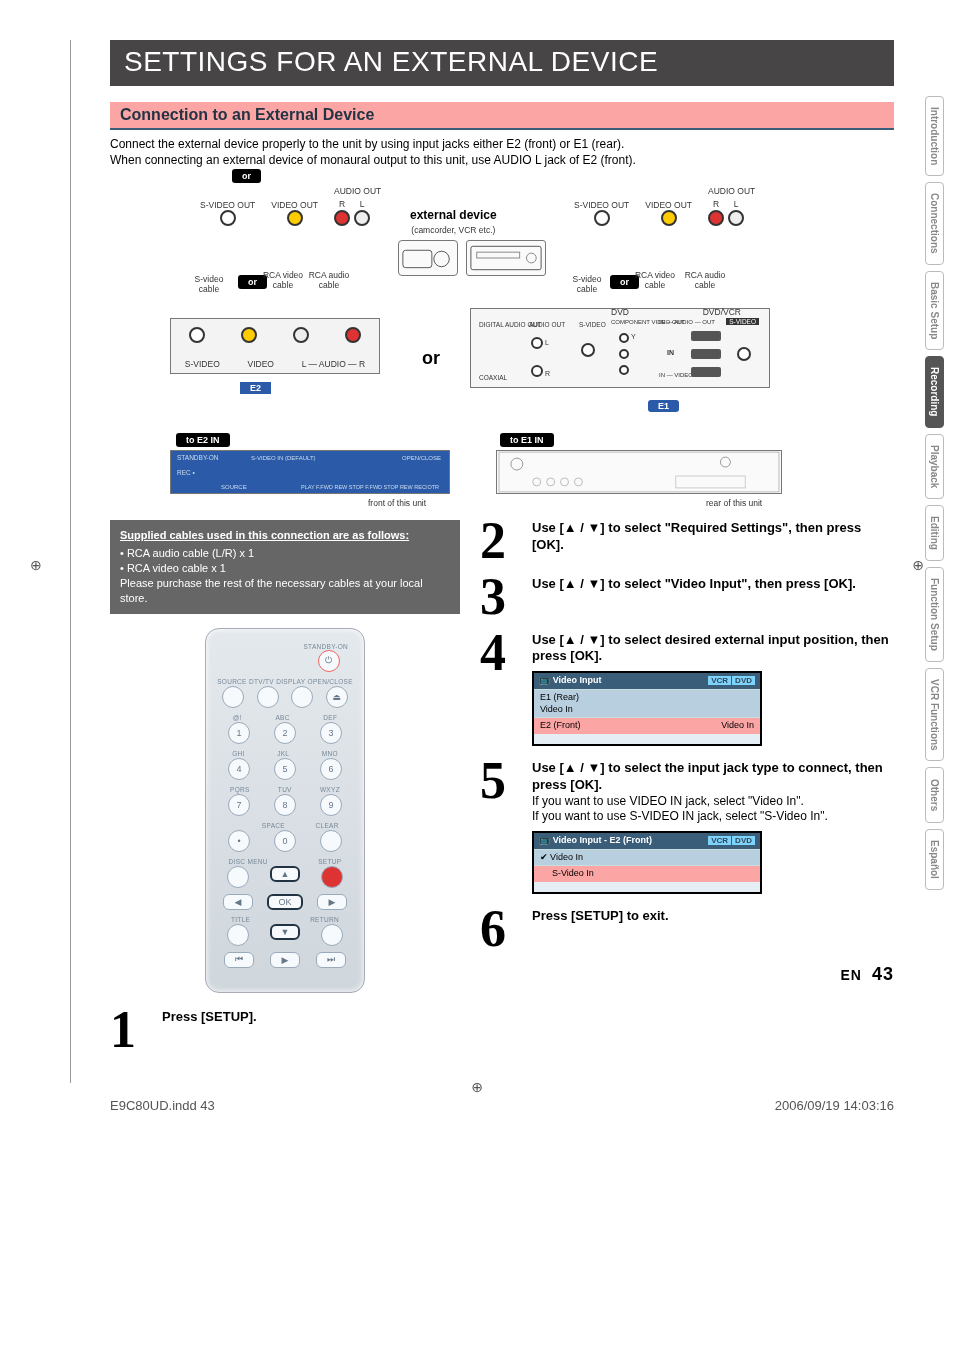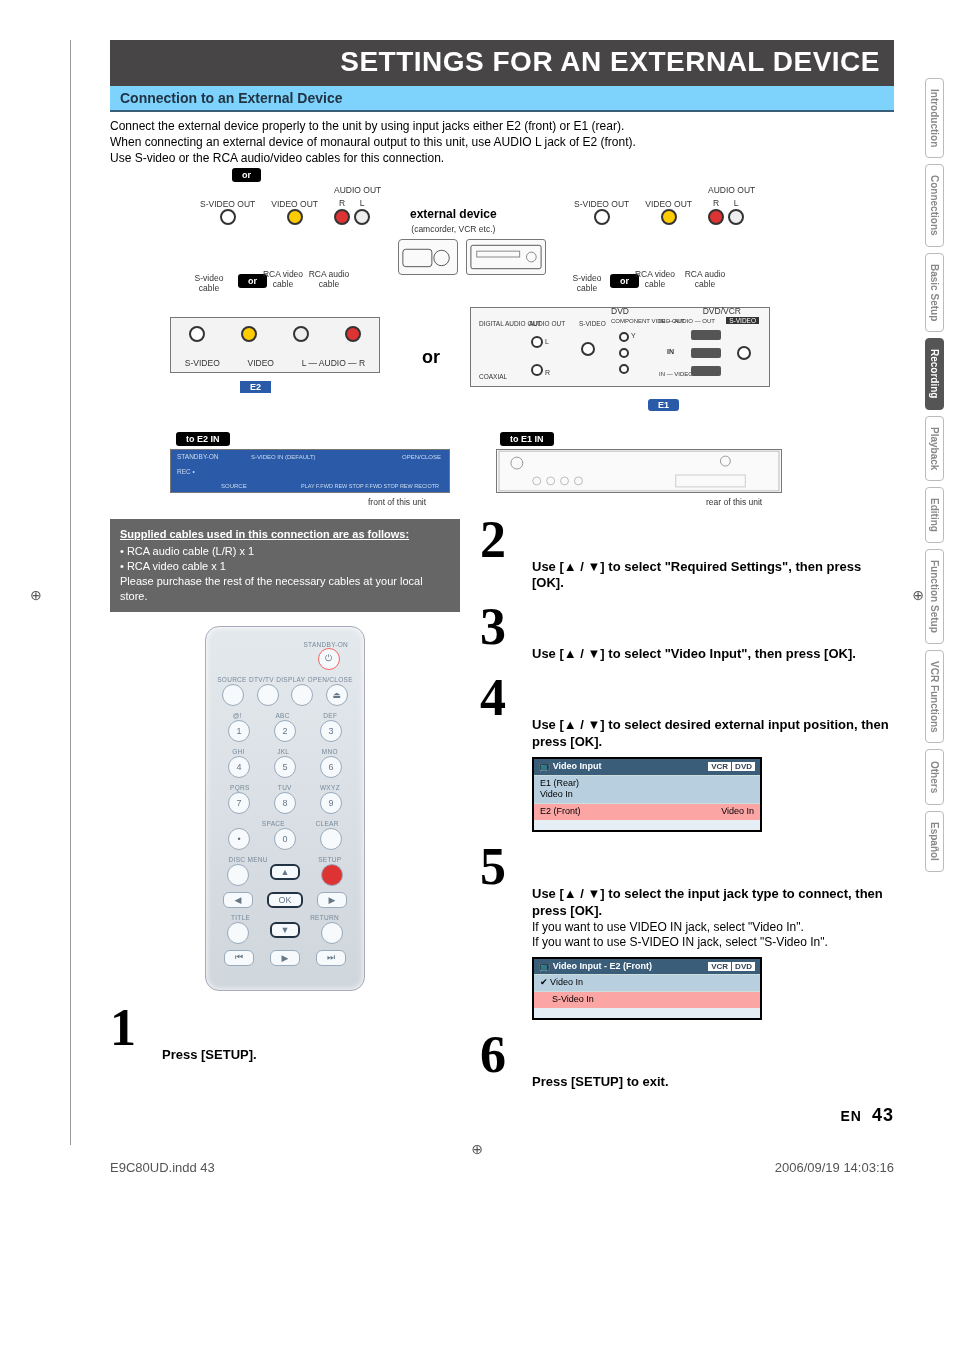--- a/index.html
+++ b/index.html
@@ -3,22 +3,22 @@
 <meta charset="utf-8">
 <style>
   * { box-sizing: border-box; margin: 0; padding: 0; }
   body { font-family: Arial, Helvetica, sans-serif; background: #fff; color: #000; width: 954px; margin: 0 auto; font-size: 12px; position: relative; }
   .page { padding: 40px 60px 30px 110px; position: relative; }
   .reg-mark-top { position: absolute; left: 50%; top: 40px; transform: translateX(-50%); font-size: 14px; color: #555; }
   .reg-mark-left { position: absolute; left: 30px; top: 50%; font-size: 14px; color: #555; }
   .reg-mark-right { position: absolute; right: 30px; top: 50%; font-size: 14px; color: #555; }
   .reg-mark-bottom { position: absolute; left: 50%; bottom: 18px; transform: translateX(-50%); font-size: 14px; color: #555; }
   .crop-v { position: absolute; left: 70px; top: 40px; bottom: 30px; width: 1px; background: #999; }
-  .title-bar { background: #474545; color: #fff; font-weight: bold; font-size: 28px; padding: 6px 14px 8px; letter-spacing: 0.5px; margin-bottom: 0; text-align: right; }
-  .section-bar { background: #7dd3fc; border-bottom: 2px solid #3a5d7a; color: #234; font-weight: bold; font-size: 14px; padding: 4px 10px; margin-bottom: 6px; }
+  .title-bar { background: #474545; color: #fff; font-weight: normal; font-size: 28px; padding: 6px 14px 8px; letter-spacing: 0.5px; margin-bottom: 16px; }
+  .section-bar { background: #fca5a5; border-bottom: 2px solid #3a5d7a; color: #234; font-weight: bold; font-size: 16px; padding: 4px 10px; margin-bottom: 6px; }
   .intro p { font-size: 12px; line-height: 1.35; }
   .content { position: relative; }
   .sidebar-tabs { position: absolute; right: -50px; top: -40px; display: flex; flex-direction: column; gap: 0; }
   .tab { writing-mode: vertical-rl; text-orientation: mixed; font-size: 10px; font-weight: bold; color: #888; border: 1px solid #bbb; border-radius: 4px; padding: 10px 3px; margin-bottom: 6px; text-align: center; min-height: 56px; display: flex; align-items: center; justify-content: center; }
   .tab.active { background: #555; color: #fff; border-color: #555; }
   .diagram { border: none; margin: 10px 0 6px; height: 330px; position: relative; background: #fff; }
   .placeholder-box { position: absolute; border: 1px solid #777; font-size: 9px; color: #333; display: flex; align-items: center; justify-content: center; background: #fafafa; }
   .black-pill { background: #000; color: #fff; font-size: 9px; padding: 2px 10px; border-radius: 3px; display: inline-block; font-weight: bold; }
   .tiny { font-size: 8.5px; color: #333; }
   .ext-label { position: absolute; }
@@ -28,25 +28,25 @@
   .left-col { width: 350px; }
   .right-col { flex: 1; }
   .remote { width: 160px; margin: 14px auto 0; background: linear-gradient(#e4e9ed,#cfd6dc); border-radius: 14px; padding: 14px 10px 18px; border: 1px solid #aab; box-shadow: inset 0 0 6px #fff; }
   .remote-row { display: flex; justify-content: space-around; margin-bottom: 6px; }
   .rbtn { width: 22px; height: 22px; border: 1px solid #9ab; border-radius: 50%; background: #f7fafc; display: flex; align-items: center; justify-content: center; font-size: 9px; color: #678; }
   .rbtn.rect { border-radius: 6px; width: 30px; height: 16px; }
   .rlabel { font-size: 6.5px; color: #789; text-align: center; letter-spacing: 0.3px; }
   .rlabel-row { display: flex; justify-content: space-around; margin-bottom: 1px; }
   .step { display: flex; gap: 8px; margin-bottom: 14px; }
   .stepnum { font-size: 52px; font-weight: 900; line-height: 0.8; color: #000; font-family: Georgia, serif; width: 44px; flex-shrink: 0; }
-  .stepbody { flex: 1; font-size: 12px; line-height: 1.3; margin-top: 40px; }
+  .stepbody { flex: 1; font-size: 12px; line-height: 1.3; }
   .stepbody b { font-size: 13px; }
   .osd { border: 2px solid #000; font-size: 9px; margin-top: 6px; width: 230px; }
   .osd-hdr { background: #3a5d7a; color: #fff; padding: 2px 5px; font-weight: bold; display: flex; justify-content: space-between; align-items: center; }
-  .osd-hdr .badges span { background: #ffffff; color: #345; padding: 0 3px; font-size: 8px; margin-left: 1px; }
+  .osd-hdr .badges span { background: #7dd3fc; color: #345; padding: 0 3px; font-size: 8px; margin-left: 1px; }
   .osd-row { display: flex; justify-content: space-between; padding: 2px 6px; background: #fca5a5; border-top: 1px solid #cdd; }
   .osd-row.sel { background: #b8cfe0; flex-direction: column; }
   .osd-body-pad { padding-bottom: 10px; background: #e6eef5; }
   .footer-pg { text-align: right; font-size: 18px; font-weight: bold; margin-top: 12px; letter-spacing: 1px; }
   .footer-pg .en { font-size: 14px; margin-right: 10px; }
   .print-footer { display: flex; justify-content: space-between; font-size: 13px; color: #555; padding: 0 60px 0 110px; margin-top: 4px; }
   .jack-circle { width: 16px; height: 16px; border: 2px solid #333; border-radius: 50%; display: inline-block; background: #fff; }
 </style>
 </head>
 <body>
@@ -70,21 +70,20 @@
       <div class="tab">Editing</div>
       <div class="tab">Function Setup</div>
       <div class="tab">VCR Functions</div>
       <div class="tab">Others</div>
       <div class="tab">Español</div>
     </div>
 
     <div class="intro">
       <p>Connect the external device properly to the unit by using input jacks either E2 (front) or E1 (rear).</p>
       <p>When connecting an external device of monaural output to this unit, use AUDIO L jack of E2 (front).</p>
-      <p>Use S-video or the RCA audio/video cables for this connection.</p>
     </div>
 
     <div class="diagram">
 
       <div class="ext-label" style="left:300px; top:30px; text-align:center;">
         <b>external device</b><br>
         <span class="tiny">(camcorder, VCR etc.)</span>
       </div>
 
       <div class="placeholder-box" style="left:288px; top:62px; width:60px; height:36px; border-radius:4px;">

